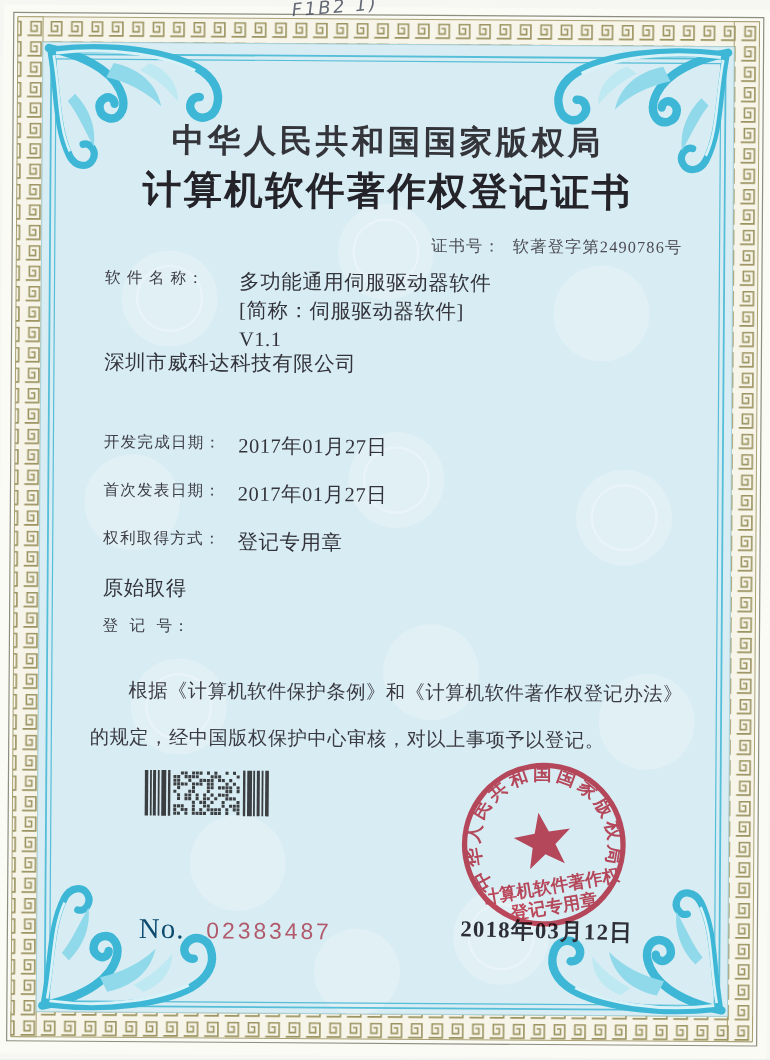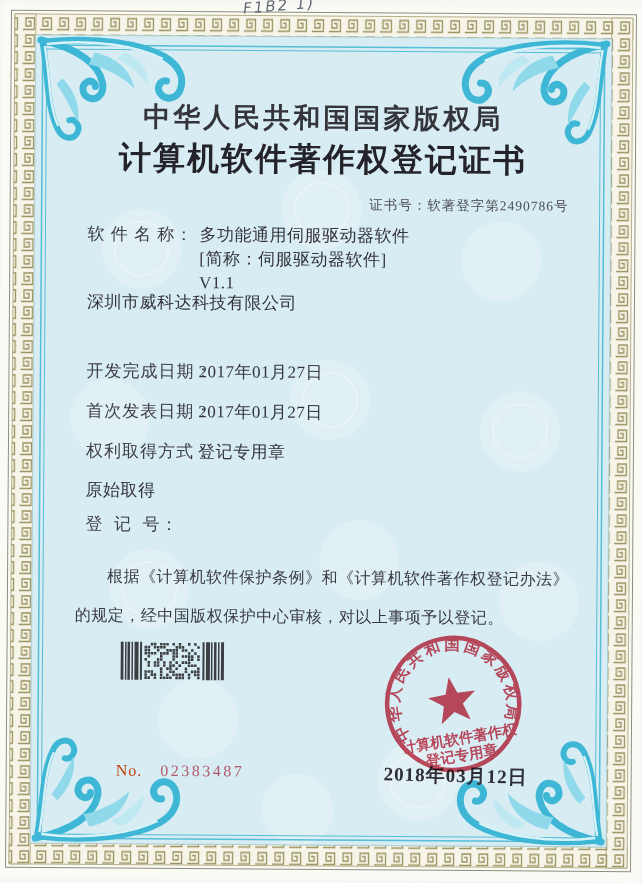--- a/index.html
+++ b/index.html
@@ -23,37 +23,37 @@
     font-size:27px;font-weight:700;letter-spacing:3px;color:#34343b;
   }
   .main-title{
     position:absolute;left:0;top:138px;width:100%;text-align:center;
     font-size:32px;font-weight:700;letter-spacing:2px;color:#232329;
   }
   .certno{
     position:absolute;left:0;top:196px;width:567px;text-align:right;
     font-size:13.5px;color:#4c4c54;letter-spacing:1px;
   }
-  .certno .lbl{}
+  .certno .lbl{margin-right:10px;}
   .field-row{position:absolute;left:86px;display:flex;align-items:flex-start;}
   .field-label{
-    white-space:pre;font-size:17px;color:#3d3d45;letter-spacing:1px;
+    white-space:pre;font-size:13px;color:#3d3d45;letter-spacing:1px;
     width:112px;flex:none;
   }
   .field-value{font-size:17px;color:#33333b;letter-spacing:.5px;line-height:24px;}
   .statement{
     position:absolute;left:76px;top:558px;width:500px;
     font-size:16px;color:#3a3a42;line-height:39px;text-indent:2em;
     letter-spacing:.5px;
   }
   .no-line{position:absolute;left:118px;top:763px;z-index:2;}
-  .no-line .no-lbl{font-size:16px;color:#c2410c;letter-spacing:1px;}
+  .no-line .no-lbl{font-size:24px;color:#0c4a6e;letter-spacing:1px;}
   .no-line .no-val{
-    font-size:16px;color:#b05a6c;letter-spacing:2.5px;margin-left:14px;
-    font-family:Liberation Serif, serif;
+    font-size:19px;color:#b05a6c;letter-spacing:2.5px;margin-left:14px;
+    font-family:Liberation Sans, sans-serif;
   }
   .issue-date{
     position:absolute;left:386px;top:762px;z-index:2;
     font-size:19px;font-weight:700;color:#2e2e36;letter-spacing:1px;
     transform:rotate(1deg);
   }
   .seal-svg{position:absolute;left:370px;top:618px;z-index:3;mix-blend-mode:multiply;opacity:.92;}
   .barcode-svg{position:absolute;left:122px;top:642px;z-index:2;}
 </style>
 </head>

